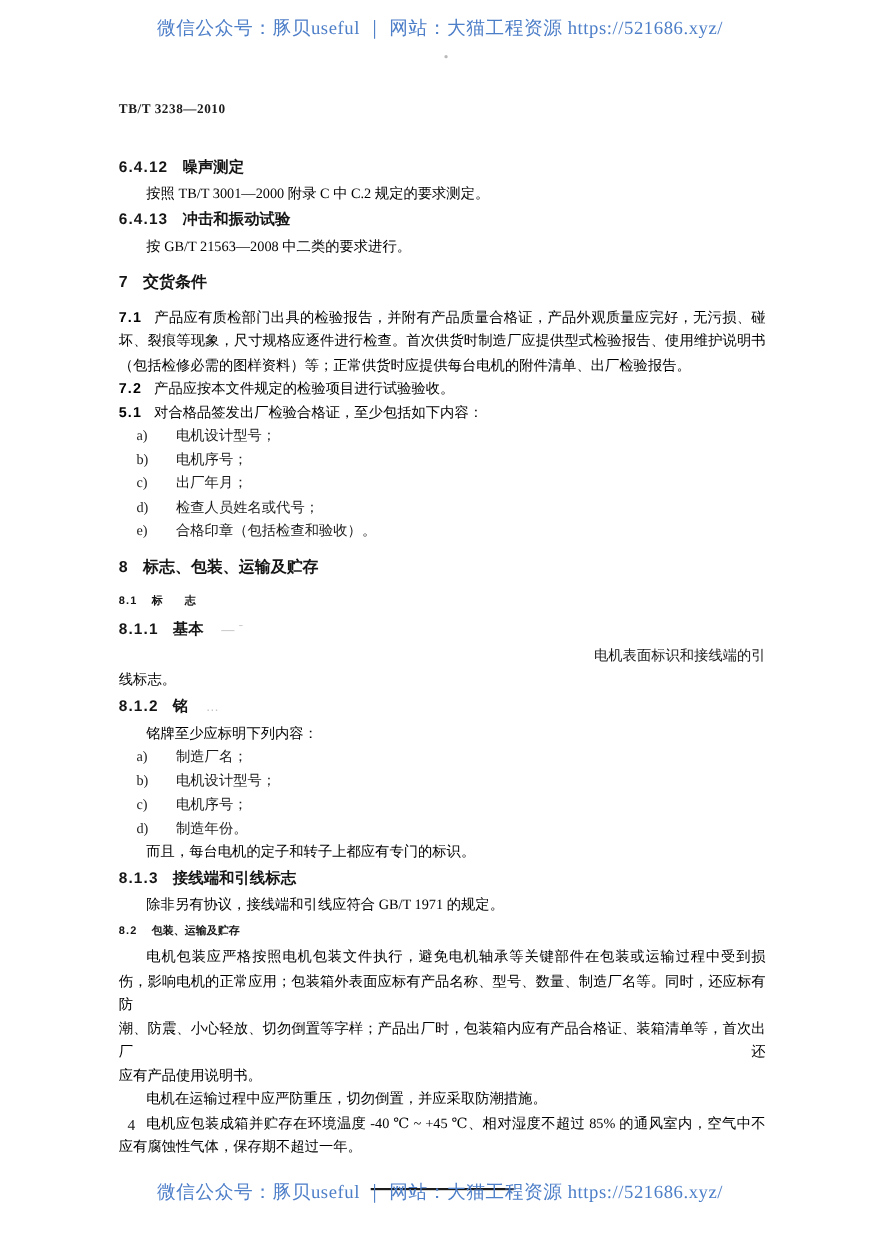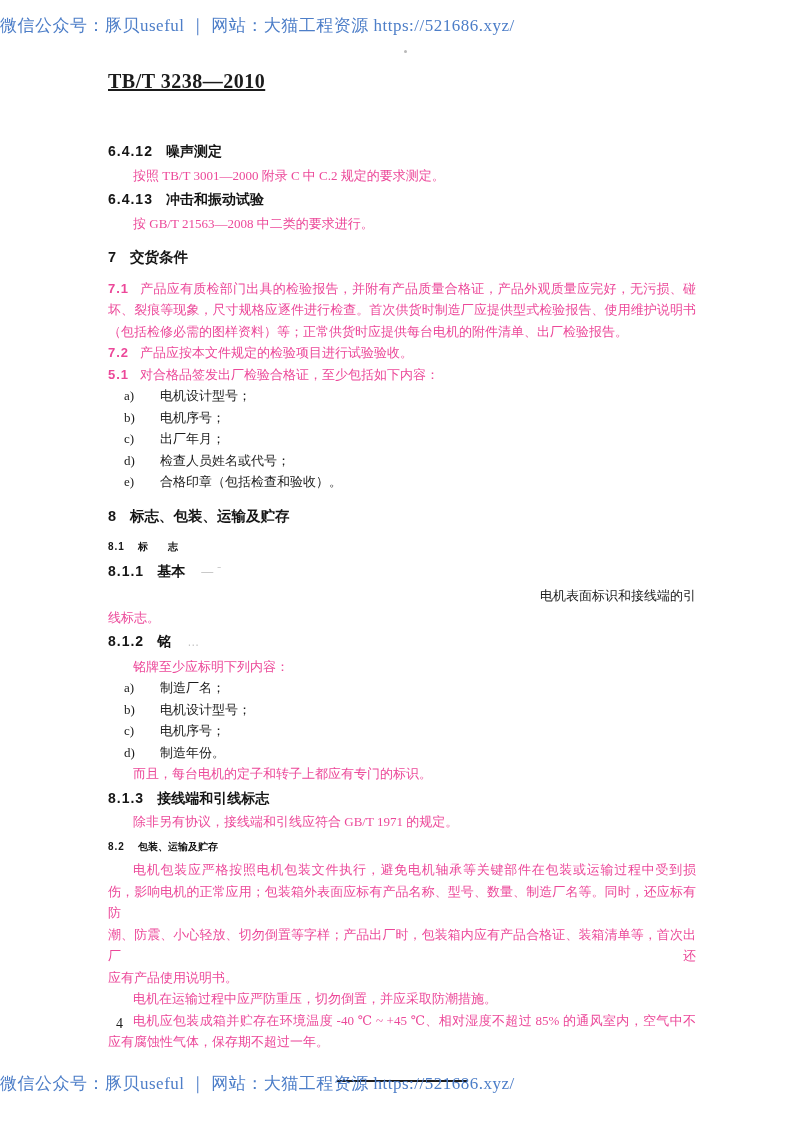--- a/index.html
+++ b/index.html
@@ -2,50 +2,49 @@
 <html><head>
 <meta charset="utf-8">
 <style>
   html,body{margin:0;padding:0;}
   body{
     width:800px;height:1123px;position:relative;background:#ffffff;
     font-family:"Liberation Serif","DejaVu Serif",serif;color:#1b1b1b;
     overflow:hidden;
   }
   .watermark{
-    position:absolute;left:0;width:800px;text-align:left;
+    position:absolute;left:0;width:800px;text-align:center;
     font-family:"Liberation Serif","DejaVu Serif",serif;
     font-size:17px;letter-spacing:0.5px;white-space:nowrap;
   }
   .wm-top{top:14px;}
   .wm-bottom{top:1072px;}
   .artifact-dot{
     position:absolute;left:404px;top:50px;width:3px;height:3px;
     background:#b9b9b9;border-radius:50%;
   }
   .doc-code{
-    position:absolute;left:108px;top:70px;
-    font-weight:bold;font-size:20px;letter-spacing:0.5px;
+    position:absolute;left:108px;top:92px;
+    font-weight:bold;font-size:12px;letter-spacing:0.5px;
     font-family:"Liberation Serif","DejaVu Serif",serif;
-    text-decoration:underline;
   }
   .content{
     position:absolute;left:108px;top:138px;width:588px;
   }
   .heading{
     font-family:"Liberation Sans","DejaVu Sans",sans-serif;
     font-weight:700;line-height:21.5px;color:#151515;
   }
   .h1{font-size:14.5px;margin:13px 0 9px 0;}
   .h2{font-size:10px;margin:3px 0 2px 0;}
   .h3{font-size:14px;margin:3px 0 2px 0;}
   .heading .num{margin-right:13px;letter-spacing:1px;}
   .heading .faded{color:#c3c3c3;margin-left:16px;font-size:12px;letter-spacing:4px;font-weight:400;}
   .line{
-    font-size:13px;line-height:21.5px;text-align:justify;color:#ec4899;
+    font-size:13px;line-height:21.5px;text-align:justify;color:#000000;
   }
   .indent{text-indent:25px;}
   .fill{text-align-last:justify;}
   .clause-num{
     font-family:"Liberation Sans","DejaVu Sans",sans-serif;
     font-weight:700;margin-right:11px;letter-spacing:1px;
   }
   .list{
     font-size:13px;line-height:21.5px;padding-left:16px;
   }

